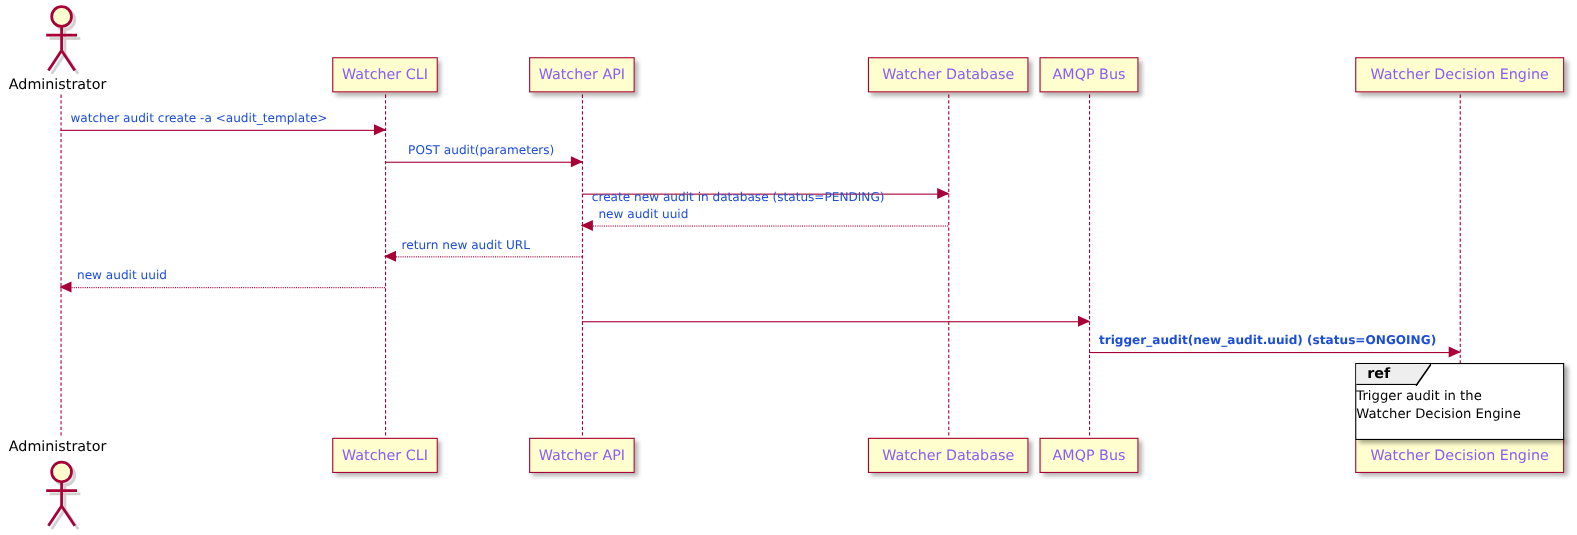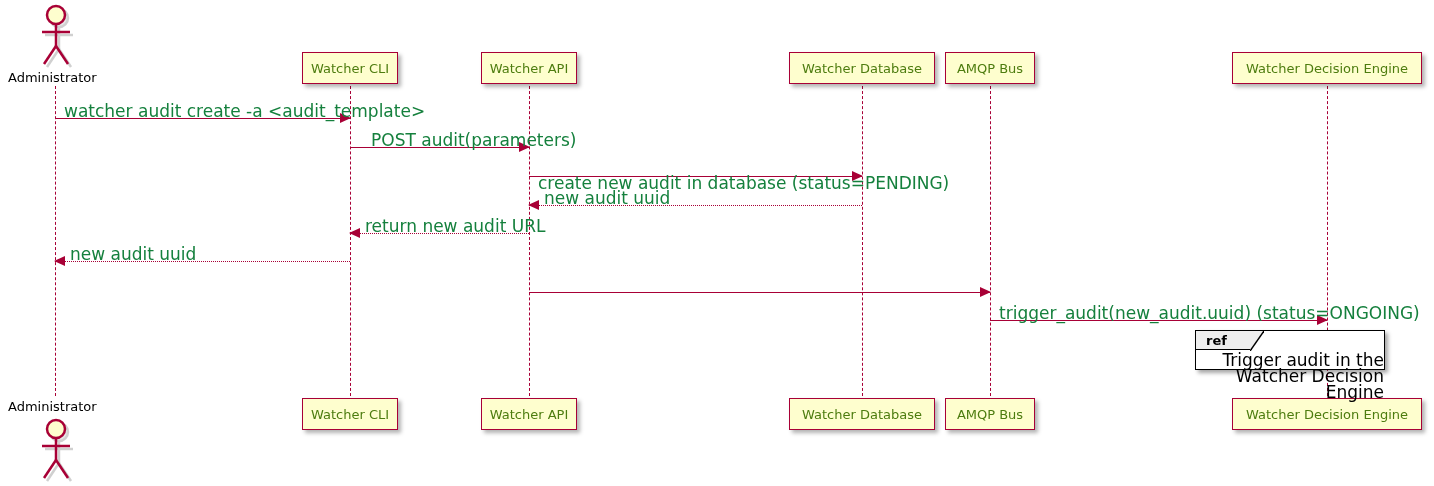--- a/index.html
+++ b/index.html
@@ -21,21 +21,21 @@
     position: absolute;
     width: 0;
     border-left: 1px dashed #A80036;
     z-index: 1;
   }
   .participant-box {
     position: absolute;
     box-sizing: border-box;
     background: #FEFECE;
     border: 1.5px solid #A80036;
-    color: #4d7c0f;
+    color: #8b5cf6;
     font-size: 13px;
     line-height: 1;
     display: flex;
     align-items: center;
     justify-content: center;
     white-space: nowrap;
     box-shadow: 3px 3px 4px rgba(0,0,0,0.30);
     z-index: 4;
   }
   .actor {
@@ -76,22 +76,22 @@
   .msg.to-right .head {
     right: -1px;
     border-left: 11px solid #A80036;
   }
   .msg.to-left .head {
     left: -1px;
     border-right: 11px solid #A80036;
   }
   .msg-label {
     position: absolute;
-    font-size: 17px;
-    color: #15803d;
+    font-size: 11px;
+    color: #1d4ed8;
     white-space: nowrap;
     z-index: 3;
   }
   .ref-box {
     position: absolute;
     box-sizing: border-box;
     background: #FFFFFF;
     border: 1.5px solid #000000;
     box-shadow: 3px 3px 4px rgba(0,0,0,0.35);
     z-index: 5;
@@ -120,22 +120,22 @@
     top: 2px;
     font-size: 13px;
     font-weight: bold;
     color: #000000;
   }
   .ref-body {
     position: absolute;
     left: 0;
     top: 21px;
     width: 100%;
-    text-align: right;
-    font-size: 17px;
+    text-align: left;
+    font-size: 12px;
     color: #000000;
     line-height: 16px;
   }
   .ref-body span { display: block; }
 </style>
 </head>
 <body>
 
 <div id="diagram-root">
 
@@ -222,23 +222,23 @@
 
   <div class="msg to-right" style="left:529px; top:292px; width:461px;">
     <div class="line"></div>
     <div class="head"></div>
   </div>
 
   <div class="msg to-right" style="left:990px; top:320px; width:337px;">
     <div class="line"></div>
     <div class="head"></div>
   </div>
-  <div class="msg-label" style="left:999px; top:303px;">trigger_audit(new_audit.uuid) (status=ONGOING)</div>
-
-  <div class="ref-box" style="left:1195px; top:330px; width:190px; height:40px;">
+  <div class="msg-label" style="left:999px; top:303px;font-weight:bold;">trigger_audit(new_audit.uuid) (status=ONGOING)</div>
+
+  <div class="ref-box" style="left:1232px; top:330px; width:190px; height:70px;">
     <div class="ref-tab"></div>
     <svg class="ref-tab-cut" viewBox="0 0 14 20">
       <polygon points="0,0 14,0 0,20" fill="#EEEEEE" stroke="none"></polygon>
       <polyline points="14,0 0,20" fill="none" stroke="#000000" stroke-width="1.5"></polyline>
     </svg>
     <div class="ref-tab-label">ref</div>
     <div class="ref-body">
       <span>Trigger audit in the</span>
       <span>Watcher Decision Engine</span>
     </div>

